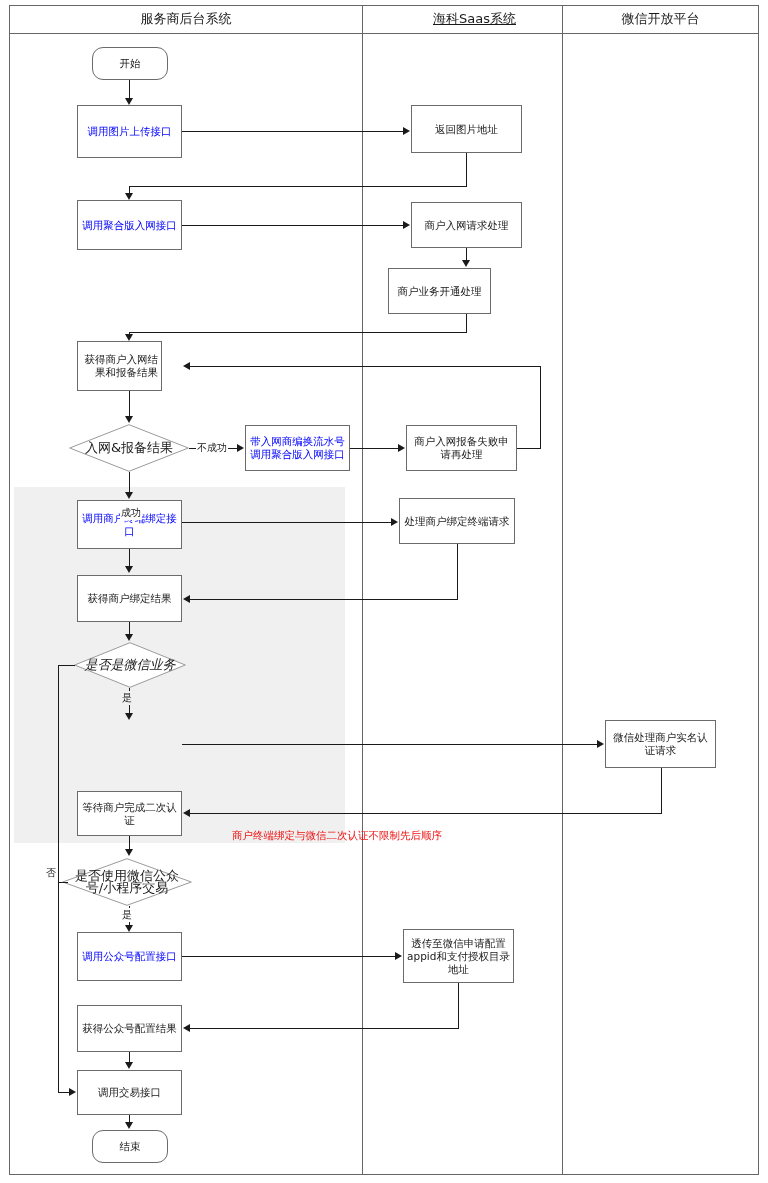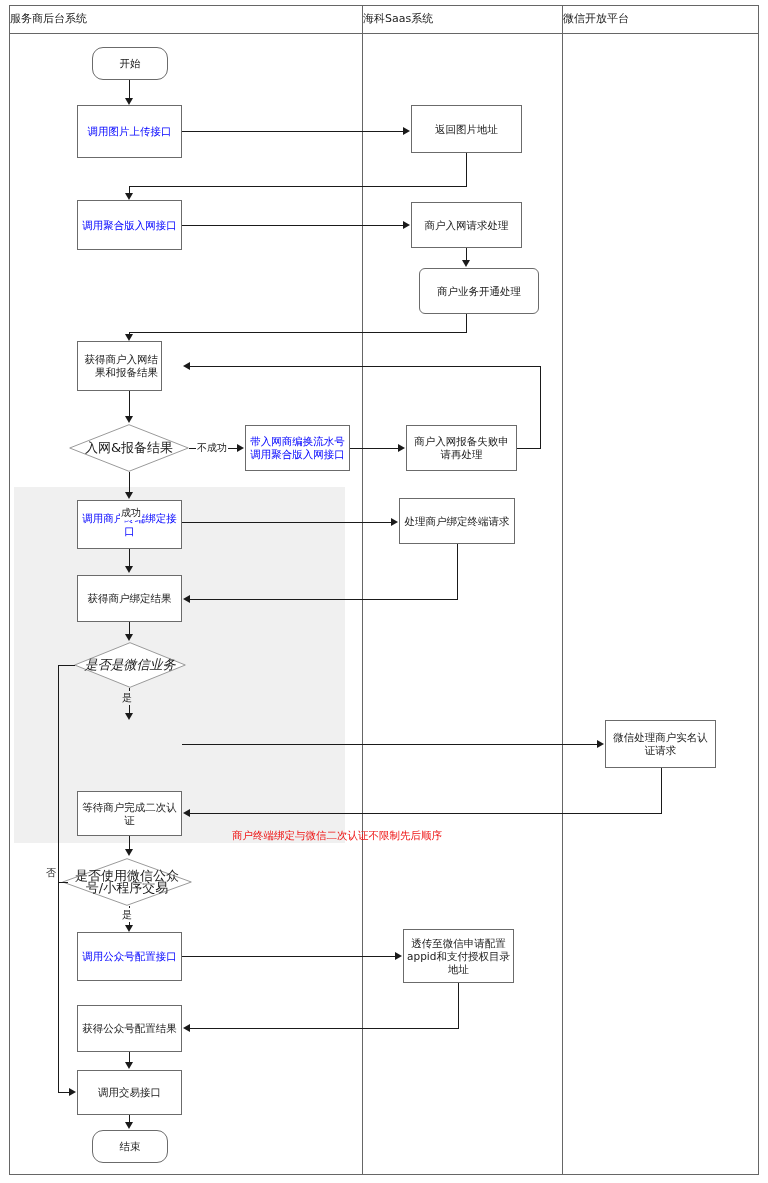--- a/index.html
+++ b/index.html
@@ -1,21 +1,21 @@
 <!DOCTYPE html>
 <html><head>
 <meta charset="utf-8">
 <style>
   html,body{margin:0;padding:0;background:#ffffff;}
   body{font-family:"DejaVu Sans","Liberation Sans",sans-serif;}
   #canvas{position:relative;width:768px;height:1183px;background:#ffffff;overflow:hidden;}
   .pool{position:absolute;left:9px;top:5px;width:750px;height:1170px;border:1px solid #666666;box-sizing:border-box;}
   .lane-div{position:absolute;top:5px;width:0;border-left:1px solid #666666;height:1170px;}
   .hdr-rule{position:absolute;left:9px;top:33px;width:750px;height:0;border-top:1px solid #666666;}
-  .lane-title{position:absolute;top:12px;font-size:11px;color:#1a1a1a;line-height:14px;}
+  .lane-title{position:absolute;top:12px;text-align:center;font-size:13px;color:#1a1a1a;line-height:14px;}
   .hl{position:absolute;background:#f0f0f0;}
   .node{position:absolute;box-sizing:border-box;border:1px solid #6b6b6b;background:#ffffff;
         display:flex;align-items:center;justify-content:center;text-align:center;
         font-size:10.5px;line-height:13px;color:#1a1a1a;padding:1px 3px;}
   .node.blue{color:#0000ff;}
   .node.term{border-radius:11px;}
   .dia{position:absolute;display:flex;align-items:center;justify-content:center;text-align:center;
        font-size:13px;line-height:12px;color:#1a1a1a;}
   .dia .shp{position:absolute;left:0;top:0;width:100%;height:100%;}
   .dia .txt{position:relative;z-index:2;width:92%;}
@@ -34,34 +34,34 @@
 <body>
 
 <div id="canvas">
 
   <div class="pool"></div>
   <div class="hdr-rule"></div>
   <div class="lane-div" style="left:362px;"></div>
   <div class="lane-div" style="left:562px;"></div>
 
   <div class="lane-title" style="left:10px;width:352px;">服务商后台系统</div>
-  <div class="lane-title" style="left:363px;width:199px;">海科Saas系统</div>
+  <div class="lane-title" style="left:375px;width:199px;text-decoration:underline;">海科Saas系统</div>
   <div class="lane-title" style="left:563px;width:195px;">微信开放平台</div>
 
   <div class="hl" style="left:14px;top:487px;width:331px;height:356px;"></div>
 
   <div class="node term" style="left:92px;top:47px;width:76px;height:33px;">开始</div>
 
   <div class="node blue" style="left:77px;top:105px;width:105px;height:53px;">调用图片上传接口</div>
   <div class="node blue" style="left:77px;top:200px;width:105px;height:50px;">调用聚合版入网接口</div>
 
   <div class="node" style="left:411px;top:105px;width:111px;height:48px;">返回图片地址</div>
   <div class="node" style="left:411px;top:202px;width:111px;height:46px;">商户入网请求处理</div>
 
-  <div class="node" style="left:419px;top:268px;width:120px;height:46px;border-radius:6px;">商户业务开通处理</div>
+  <div class="node" style="left:388px;top:268px;width:103px;height:46px;">商户业务开通处理</div>
 
   <div class="node" style="left:77px;top:341px;width:85px;height:50px;text-align:right;">获得商户入网结果和报备结果</div>
 
   <div class="dia" style="left:69px;top:424px;width:120px;height:48px;">
     <svg class="shp" viewBox="0 0 120 48" preserveAspectRatio="none">
         <polygon points="60,0.7 119.3,24 60,47.3 0.7,24" fill="#ffffff" stroke="#9a9a9a" stroke-width="1"></polygon>
       </svg>
     <span class="txt">入网&amp;报备结果</span>
   </div>
 

